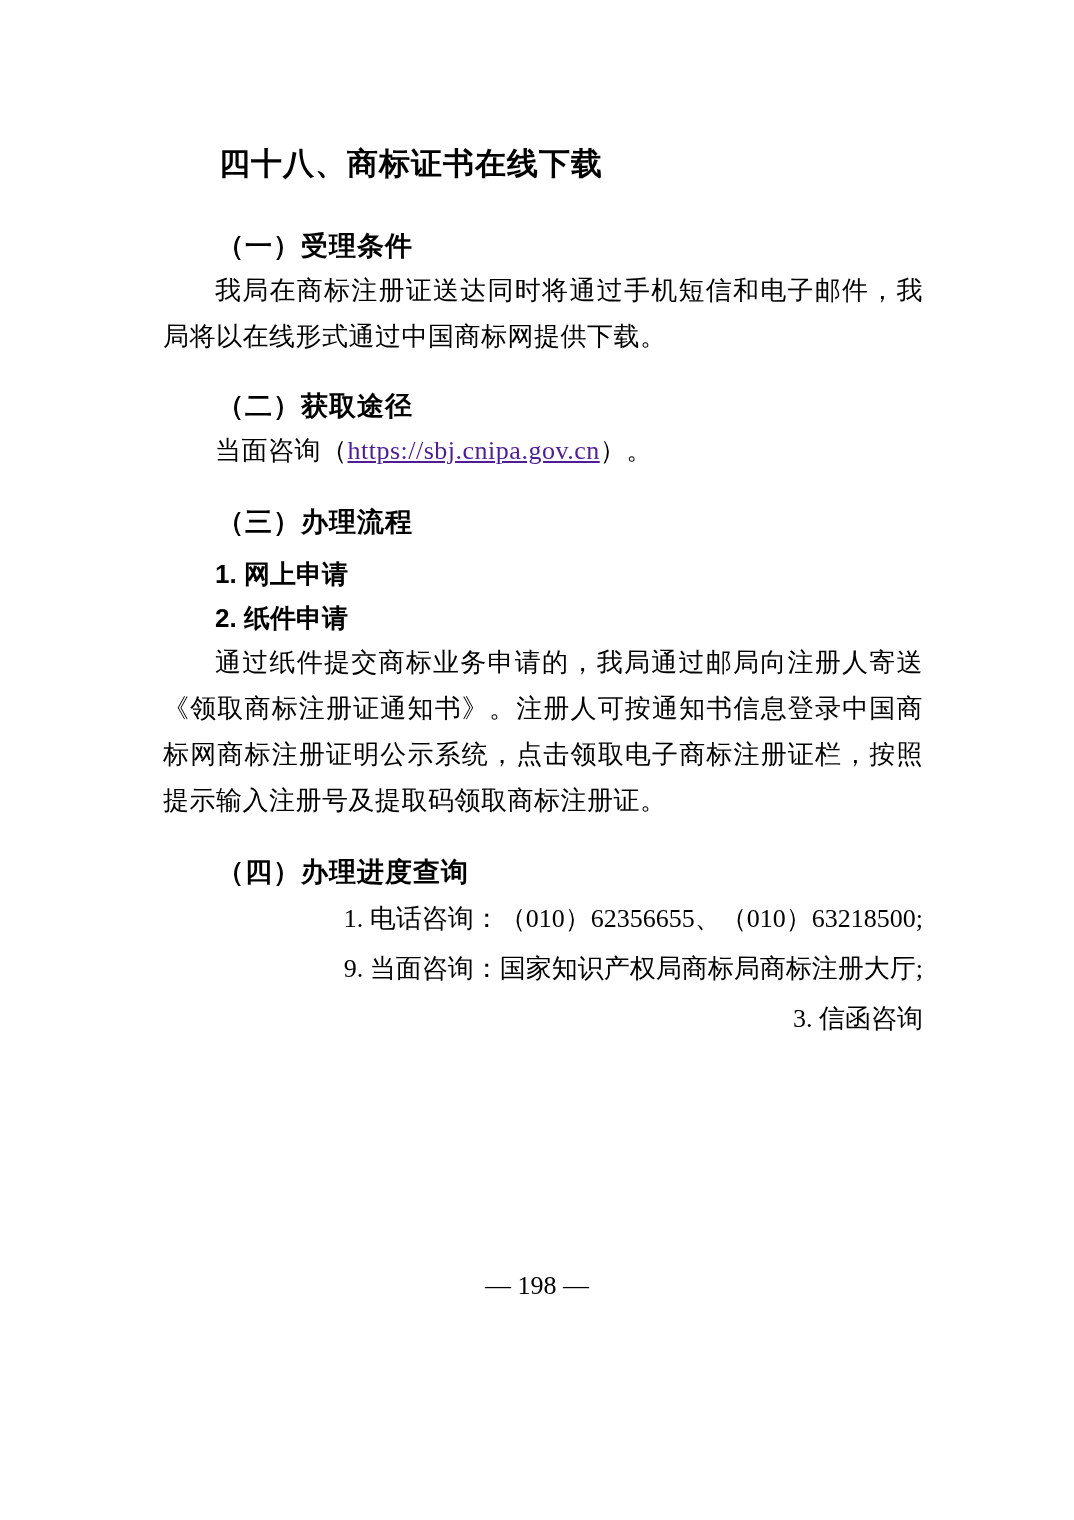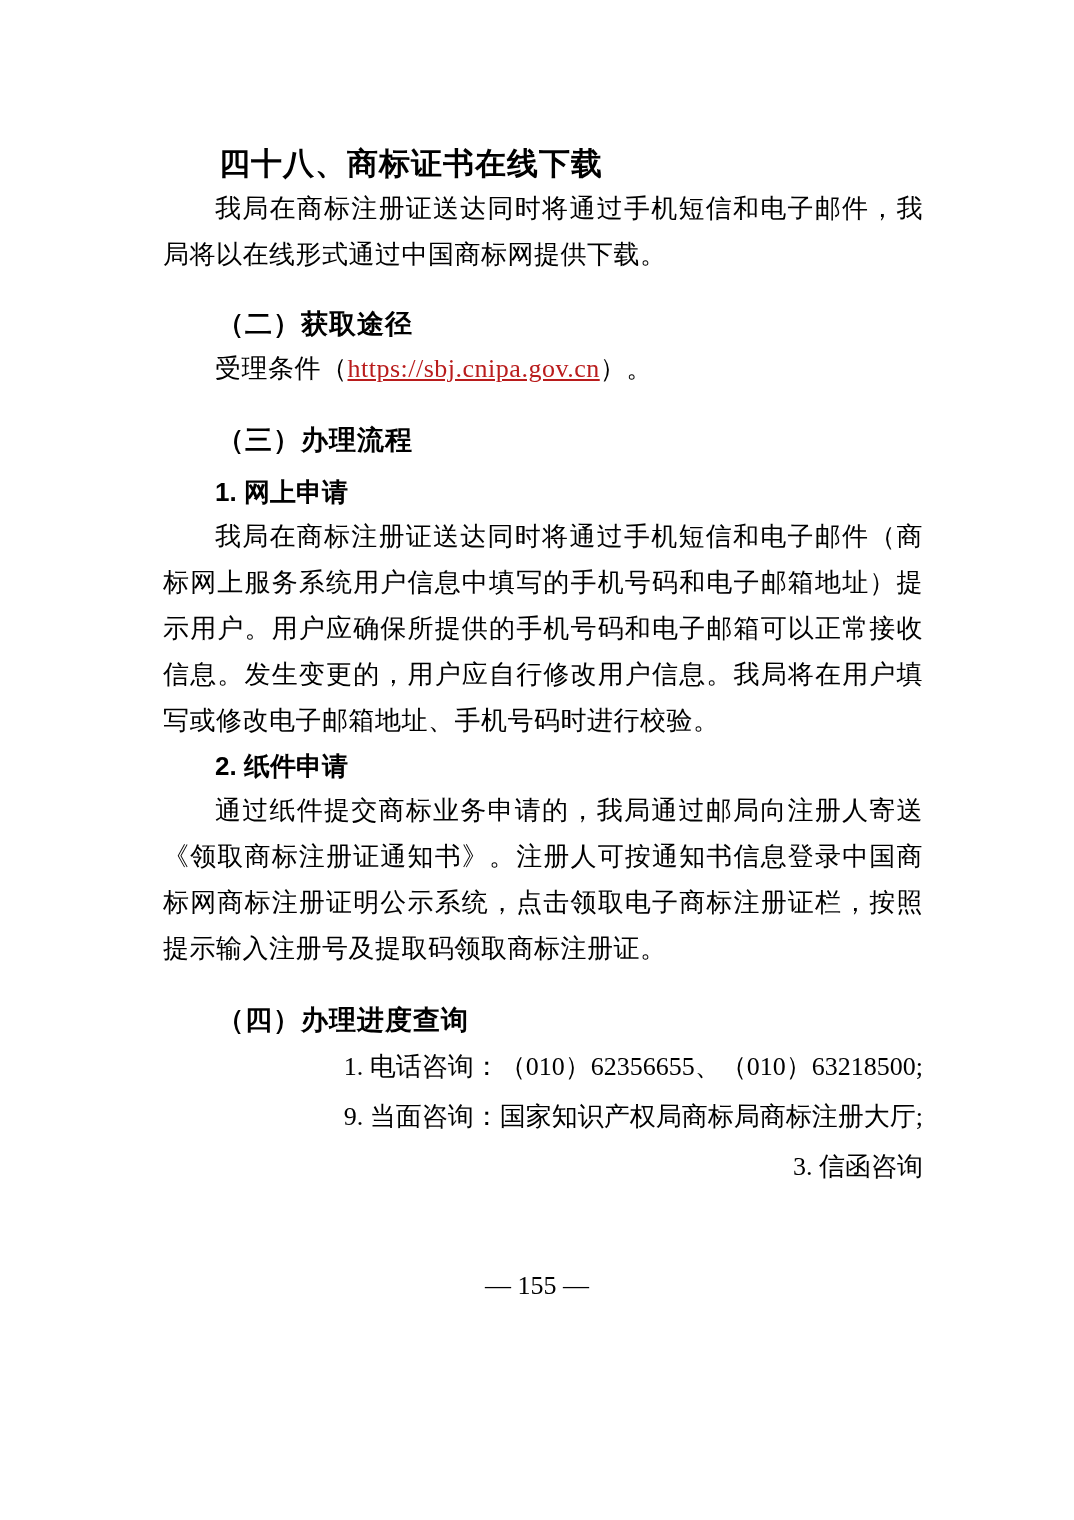--- a/index.html
+++ b/index.html
@@ -82,33 +82,33 @@
     line-height: 40px;
   }
 </style>
 </head>
 <body>
 
 <div class="page">
 
   <h1 class="doc-title">四十八、商标证书在线下载</h1>
 
+  <h2 class="h2 mt-lg">（一）受理条件</h2>
   <p class="para">我局在商标注册证送达同时将通过手机短信和电子邮件，我局将以在线形式通过中国商标网提供下载。</p>
 
   <h2 class="h2 mt-md">（二）获取途径</h2>
-  <p class="para"><span>受理条件（</span><a class="link" href="#" style="color: #b91c1c;">https://sbj.cnipa.gov.cn</a><span>）。</span></p>
+  <p class="para"><span>当面咨询（</span><a class="link" href="#" style="color: #4c1d95;">https://sbj.cnipa.gov.cn</a><span>）。</span></p>
 
   <h2 class="h2 mt-sm">（三）办理流程</h2>
 
   <h3 class="h3 mt-sm">1. 网上申请</h3>
-  <p class="para">我局在商标注册证送达同时将通过手机短信和电子邮件（商标网上服务系统用户信息中填写的手机号码和电子邮箱地址）提示用户。用户应确保所提供的手机号码和电子邮箱可以正常接收信息。发生变更的，用户应自行修改用户信息。我局将在用户填写或修改电子邮箱地址、手机号码时进行校验。</p>
 
   <h3 class="h3">2. 纸件申请</h3>
   <p class="para">通过纸件提交商标业务申请的，我局通过邮局向注册人寄送《领取商标注册证通知书》。注册人可按通知书信息登录中国商标网商标注册证明公示系统，点击领取电子商标注册证栏，按照提示输入注册号及提取码领取商标注册证。</p>
 
   <h2 class="h2 mt-sm">（四）办理进度查询</h2>
   <p class="list-item">1. 电话咨询：（010）62356655、（010）63218500;</p>
   <p class="list-item">9. 当面咨询：国家知识产权局商标局商标注册大厅;</p>
   <p class="list-item">3. 信函咨询</p>
 
-  <div class="footer">— 155 —</div>
+  <div class="footer">— 198 —</div>
 
 </div>
 
 </body></html>

